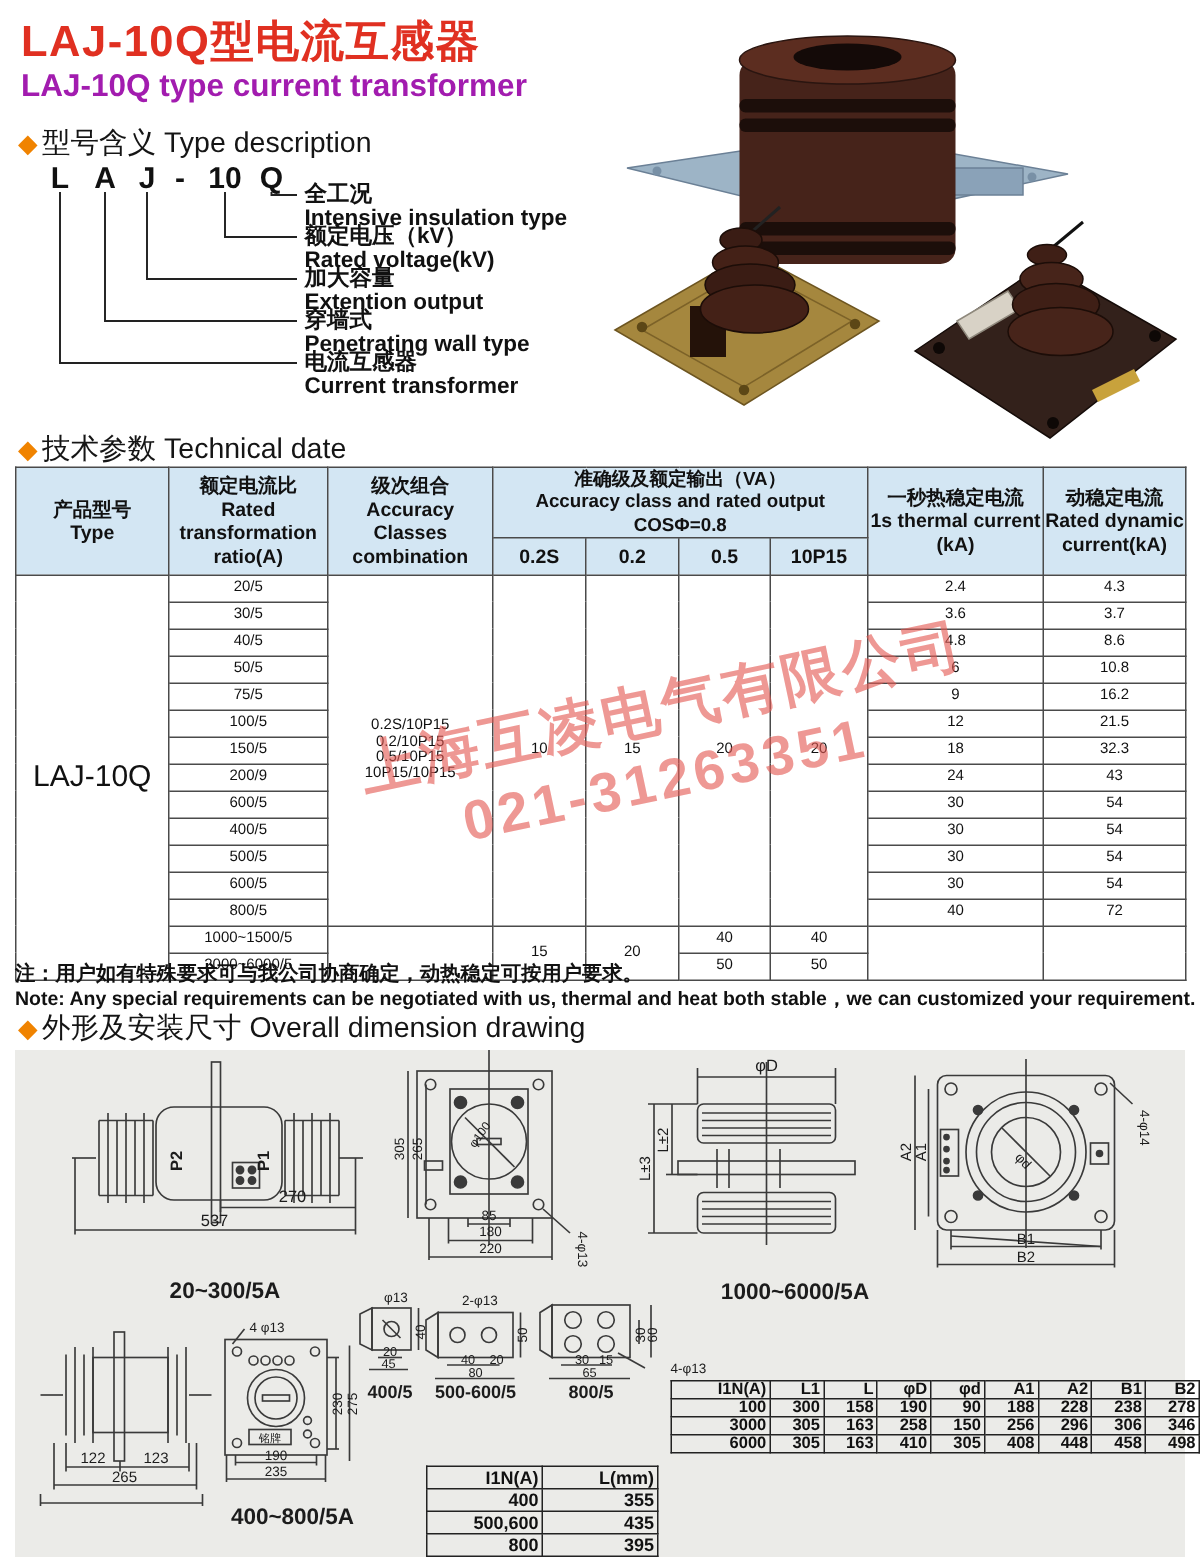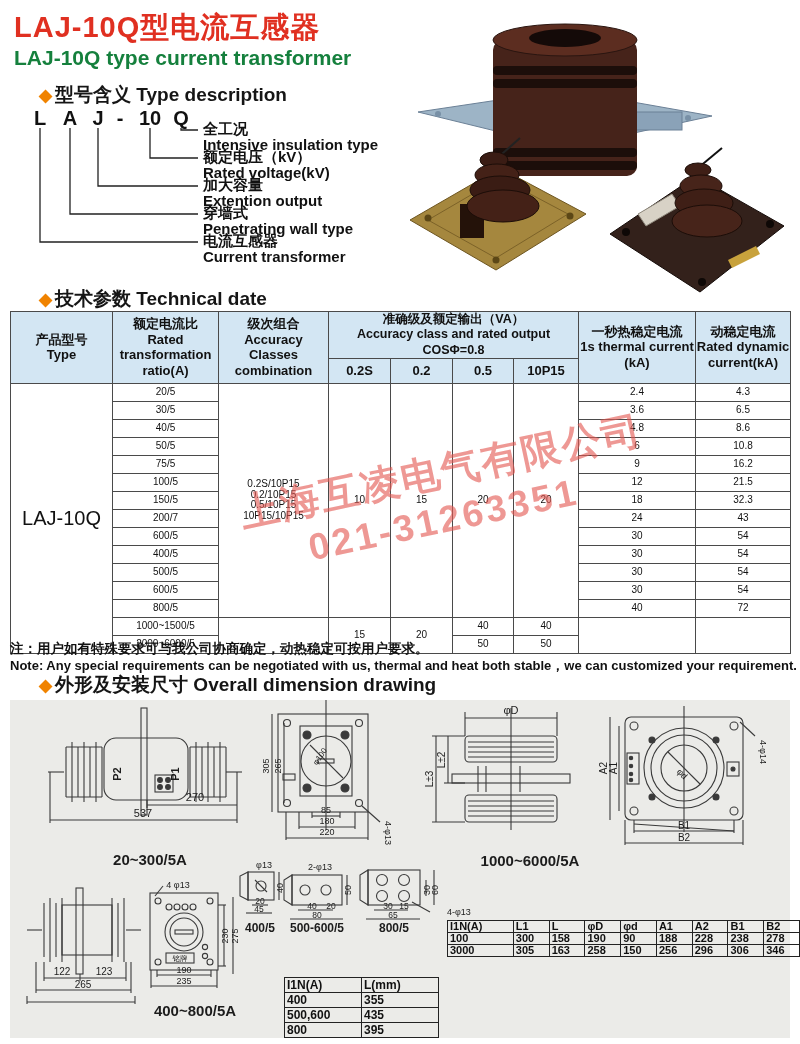--- a/index.html
+++ b/index.html
@@ -1,20 +1,20 @@
 <!DOCTYPE html>
 <html><head>
 <meta charset="utf-8">
 <style>
   html,body{margin:0;padding:0;background:#fff;}
   body{width:800px;height:1044px;position:relative;font-family:"Liberation Sans",sans-serif;color:#111;overflow:hidden;}
   .abs{position:absolute;}
   .title-cn{left:14px;top:8px;font-size:29px;font-weight:bold;color:#e03021;letter-spacing:1px;}
-  .title-en{left:14px;top:46px;font-size:21px;font-weight:bold;color:#15803d;}
-  .sec{font-size:19px;font-weight:bold;color:#151515;margin-left:27px;}
+  .title-en{left:14px;top:46px;font-size:21px;font-weight:bold;color:#a21caf;}
+  .sec{font-size:19px;font-weight:normal;color:#151515;}
   .sec .dia{color:#f08300;font-size:17px;margin-right:3px;}
   #sec1{left:12px;top:82px;}
   #sec2{left:12px;top:286px;}
   #sec3{left:12px;top:672px;}
   svg text{font-family:"Liberation Sans",sans-serif;}
   
   .tech{position:absolute;left:10px;top:311px;width:780px;border-collapse:collapse;table-layout:fixed;text-align:center;color:#111;}
   .tech th,.tech td{border:1px solid #4a4a4a;padding:0;}
   .tech thead th{background:#d3e6f3;font-weight:bold;font-size:13px;line-height:1.22;}
   .tech tbody td{height:17px;font-size:10px;line-height:1.05;}
@@ -24,21 +24,21 @@
   
   .note-cn{left:10px;top:640px;font-size:13.5px;font-weight:bold;}
   .note-en{left:10px;top:657px;font-size:13px;font-weight:bold;}
   
   .greybox{left:10px;top:700px;width:780px;height:338px;background:#ebebe8;}
   
   .wm{left:235px;top:488px;width:420px;transform:rotate(-12deg);transform-origin:left top;color:rgba(228,88,82,0.62);font-weight:bold;z-index:30;pointer-events:none;}
   .wm .l1{font-size:39px;letter-spacing:2px;}
   .wm .l2{font-size:37px;margin-left:60px;letter-spacing:3px;}
   
-  .dimtbl{position:absolute;border-collapse:collapse;text-align:left;font-weight:bold;color:#111;z-index:5;}
+  .dimtbl{position:absolute;border-collapse:collapse;text-align:right;font-weight:bold;color:#111;z-index:5;}
   .dimtbl th,.dimtbl td{border:1px solid #222;padding:0 2px;}
   #tbl-small{left:284px;top:977px;font-size:12px;}
   #tbl-small th,#tbl-small td{height:14px;width:72px;line-height:1;}
   #tbl-big{left:447px;top:920px;font-size:11px;}
   #tbl-big th,#tbl-big td{height:11px;line-height:1;}
   #tbl-big .c0{width:66px;} #tbl-big th,#tbl-big td{width:33px;}
 </style>
 </head>
 <body>
 
@@ -182,21 +182,21 @@
       <td rowspan="13">10</td>
       <td rowspan="13">15</td>
       <td rowspan="13">20</td>
       <td rowspan="13">20</td>
       <td>2.4</td>
       <td>4.3</td>
     </tr>
     <tr>
         <td>30/5</td>
         <td>3.6</td>
-        <td>6.5</td>
+        <td>3.7</td>
       </tr>
     <tr>
         <td>40/5</td>
         <td>4.8</td>
         <td>8.6</td>
       </tr>
     <tr>
         <td>50/5</td>
         <td>6</td>
         <td>10.8</td>
@@ -210,21 +210,21 @@
         <td>100/5</td>
         <td>12</td>
         <td>21.5</td>
       </tr>
     <tr>
         <td>150/5</td>
         <td>18</td>
         <td>32.3</td>
       </tr>
     <tr>
-        <td>200/7</td>
+        <td>200/9</td>
         <td>24</td>
         <td>43</td>
       </tr>
     <tr>
         <td>600/5</td>
         <td>30</td>
         <td>54</td>
       </tr>
     <tr>
         <td>400/5</td>
@@ -600,14 +600,25 @@
         <td class="c0">3000</td>
         <td>305</td>
         <td>163</td>
         <td>258</td>
         <td>150</td>
         <td>256</td>
         <td>296</td>
         <td>306</td>
         <td>346</td>
       </tr>
+  <tr>
+        <td class="c0">6000</td>
+        <td>305</td>
+        <td>163</td>
+        <td>410</td>
+        <td>305</td>
+        <td>408</td>
+        <td>448</td>
+        <td>458</td>
+        <td>498</td>
+      </tr>
 </tbody>
   </table>
 
 </body></html>

